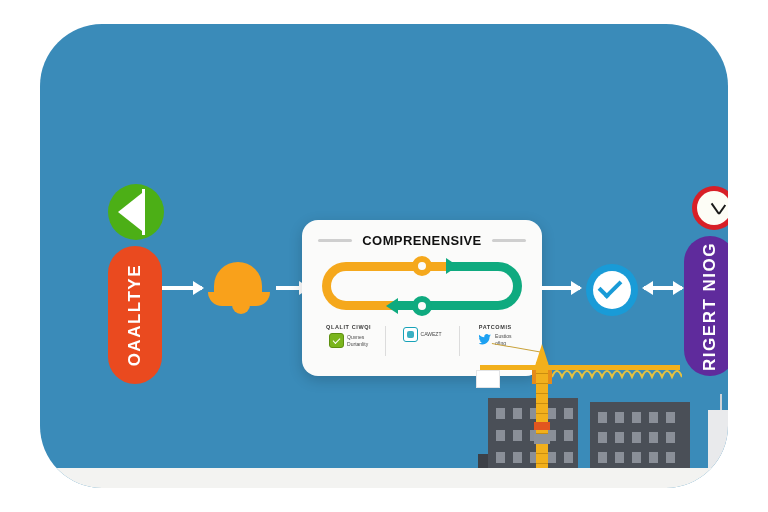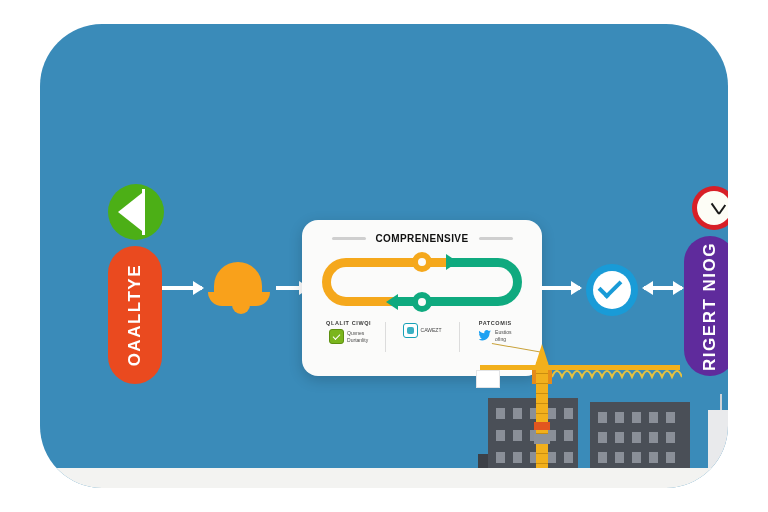--- a/index.html
+++ b/index.html
@@ -109,21 +109,21 @@
     background:#fbfbfa;border-radius:16px;
     box-shadow:0 4px 14px rgba(0,0,0,.18);
     padding:0;overflow:hidden;
   }
   .card-head{
     display:flex;align-items:center;justify-content:center;gap:10px;
     margin-top:13px;
   }
   .card-head .rule{width:34px;height:3px;background:#cfcfcf;border-radius:2px;}
   .card-title{
-    font-size:10px;font-weight:bold;color:#111111;letter-spacing:.4px;
+    font-size:13px;font-weight:bold;color:#111111;letter-spacing:.4px;
   }
 
   
   .loop{position:relative;width:200px;height:48px;margin:14px auto 0;}
   .loop .lhalf{
     position:absolute;left:0;top:0;width:108px;height:48px;
     border:9px solid #f5a81c;border-right:none;
     border-radius:24px 0 0 24px;box-sizing:border-box;
   }
   .loop .rhalf{

